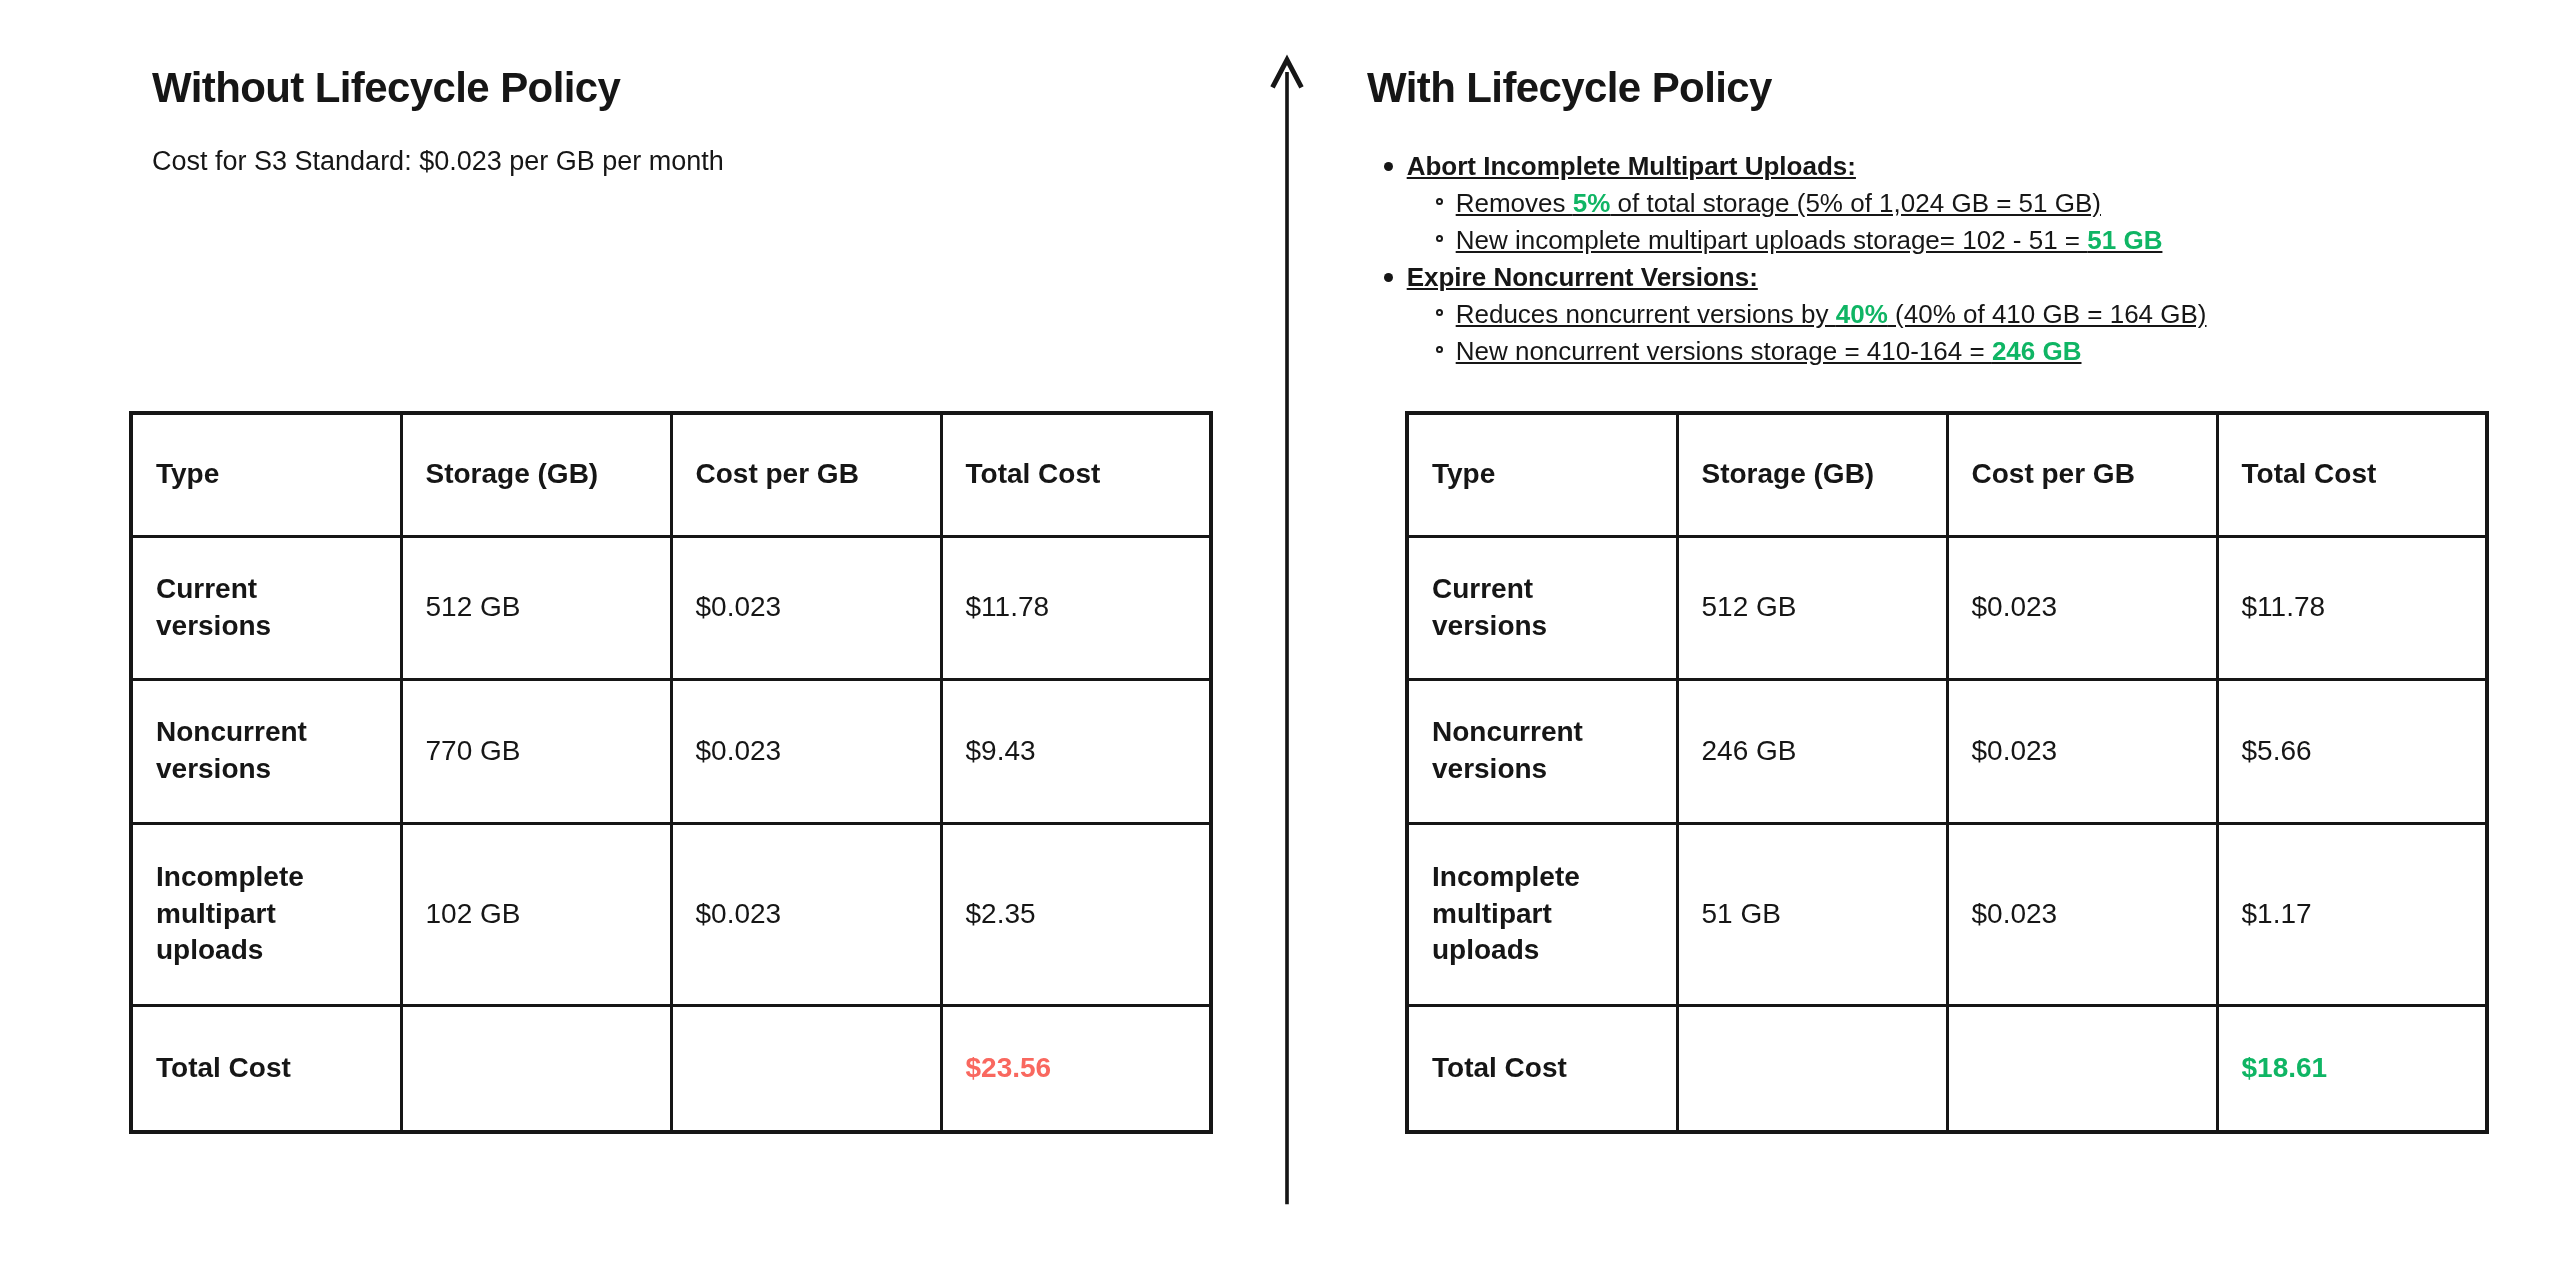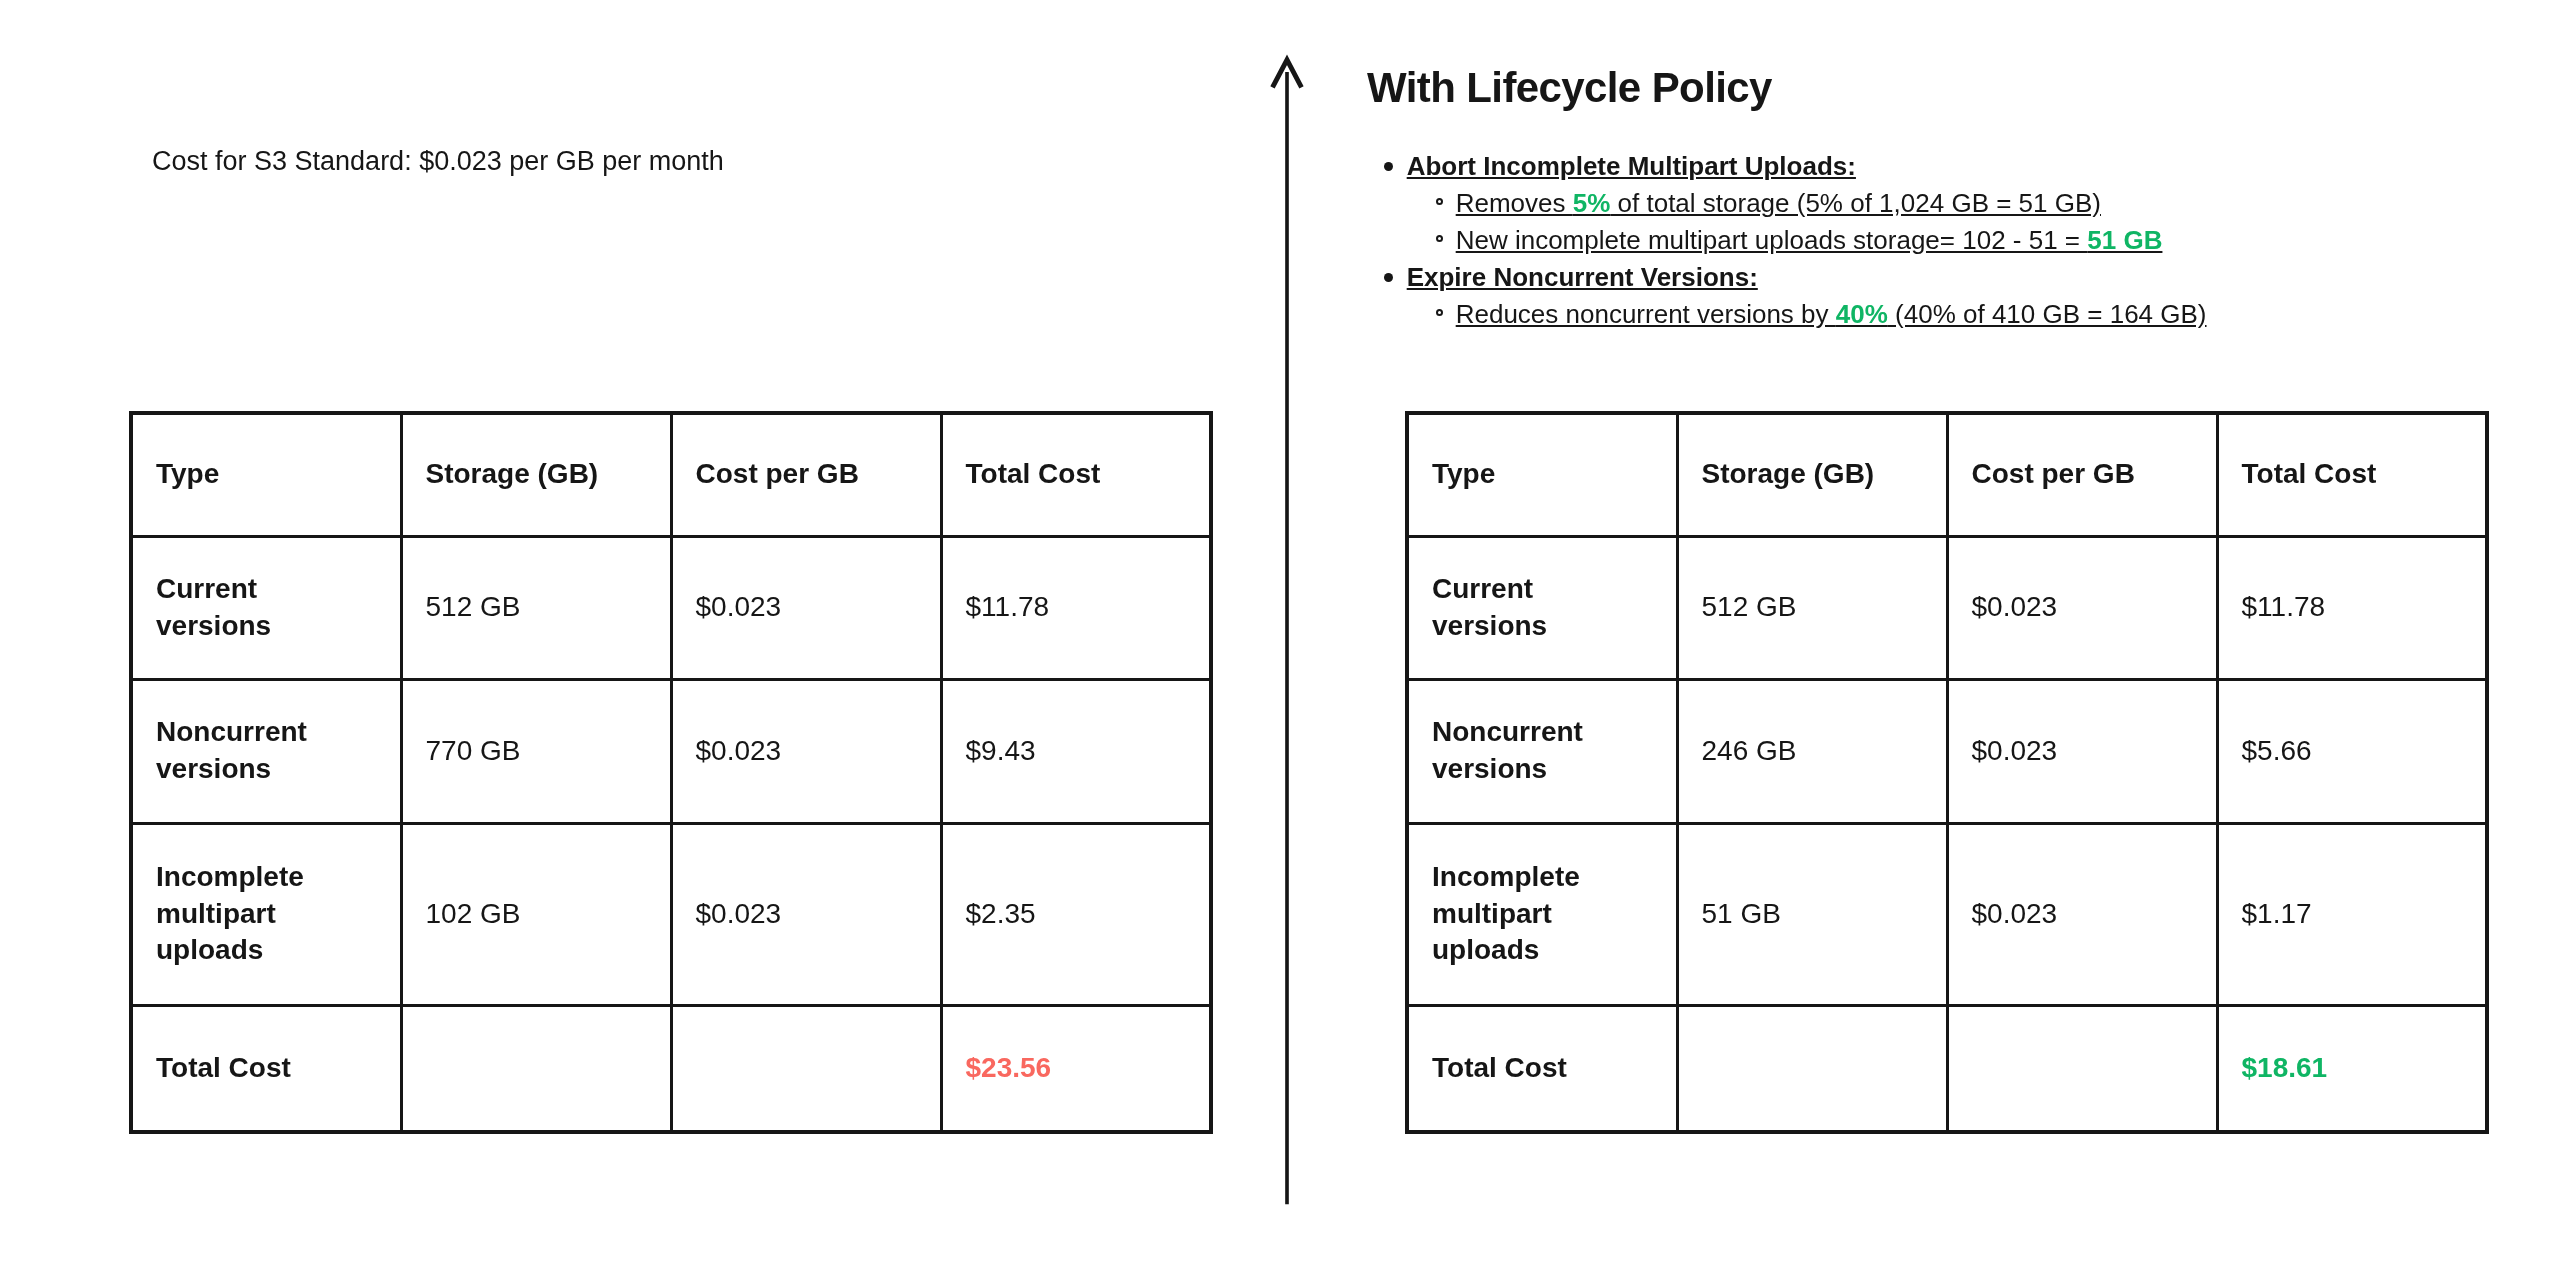--- a/index.html
+++ b/index.html
@@ -72,20 +72,21 @@
   td.total-green{ color:var(--green); font-weight:700; }
 
   
   #divider{ position:absolute; left:1270px; top:48px; }
 </style>
 </head>
 <body>
 
 <div class="canvas">
 
+  <div id="left-title" class="pane-title">Without Lifecycle Policy</div>
   <div id="left-subtitle">Cost for S3 Standard: $0.023 per GB per month</div>
 
   <table id="left-table" class="cost-table">
     <colgroup>
         <col style="width:25%">
         <col style="width:25%">
         <col style="width:25%">
         <col style="width:25%">
       </colgroup>
     <tbody>
@@ -143,20 +144,24 @@
       <span><span>New incomplete multipart uploads storage= 102 - 51 = </span><span class="hl">51 GB</span><span></span></span>
     </div>
     <div class="b-row lvl1">
       <span class="marker dot"></span>
       <span>Expire Noncurrent Versions:</span>
     </div>
     <div class="b-row lvl2">
       <span class="marker circ"></span>
       <span><span>Reduces noncurrent versions by </span><span class="hl">40%</span><span> (40% of 410 GB = 164 GB)</span></span>
     </div>
+    <div class="b-row lvl2">
+      <span class="marker circ"></span>
+      <span><span>New noncurrent versions storage = 410-164 = </span><span class="hl">246 GB</span><span></span></span>
+    </div>
   </div>
 
   <table id="right-table" class="cost-table">
     <colgroup>
         <col style="width:25%">
         <col style="width:25%">
         <col style="width:25%">
         <col style="width:25%">
       </colgroup>
     <tbody>

